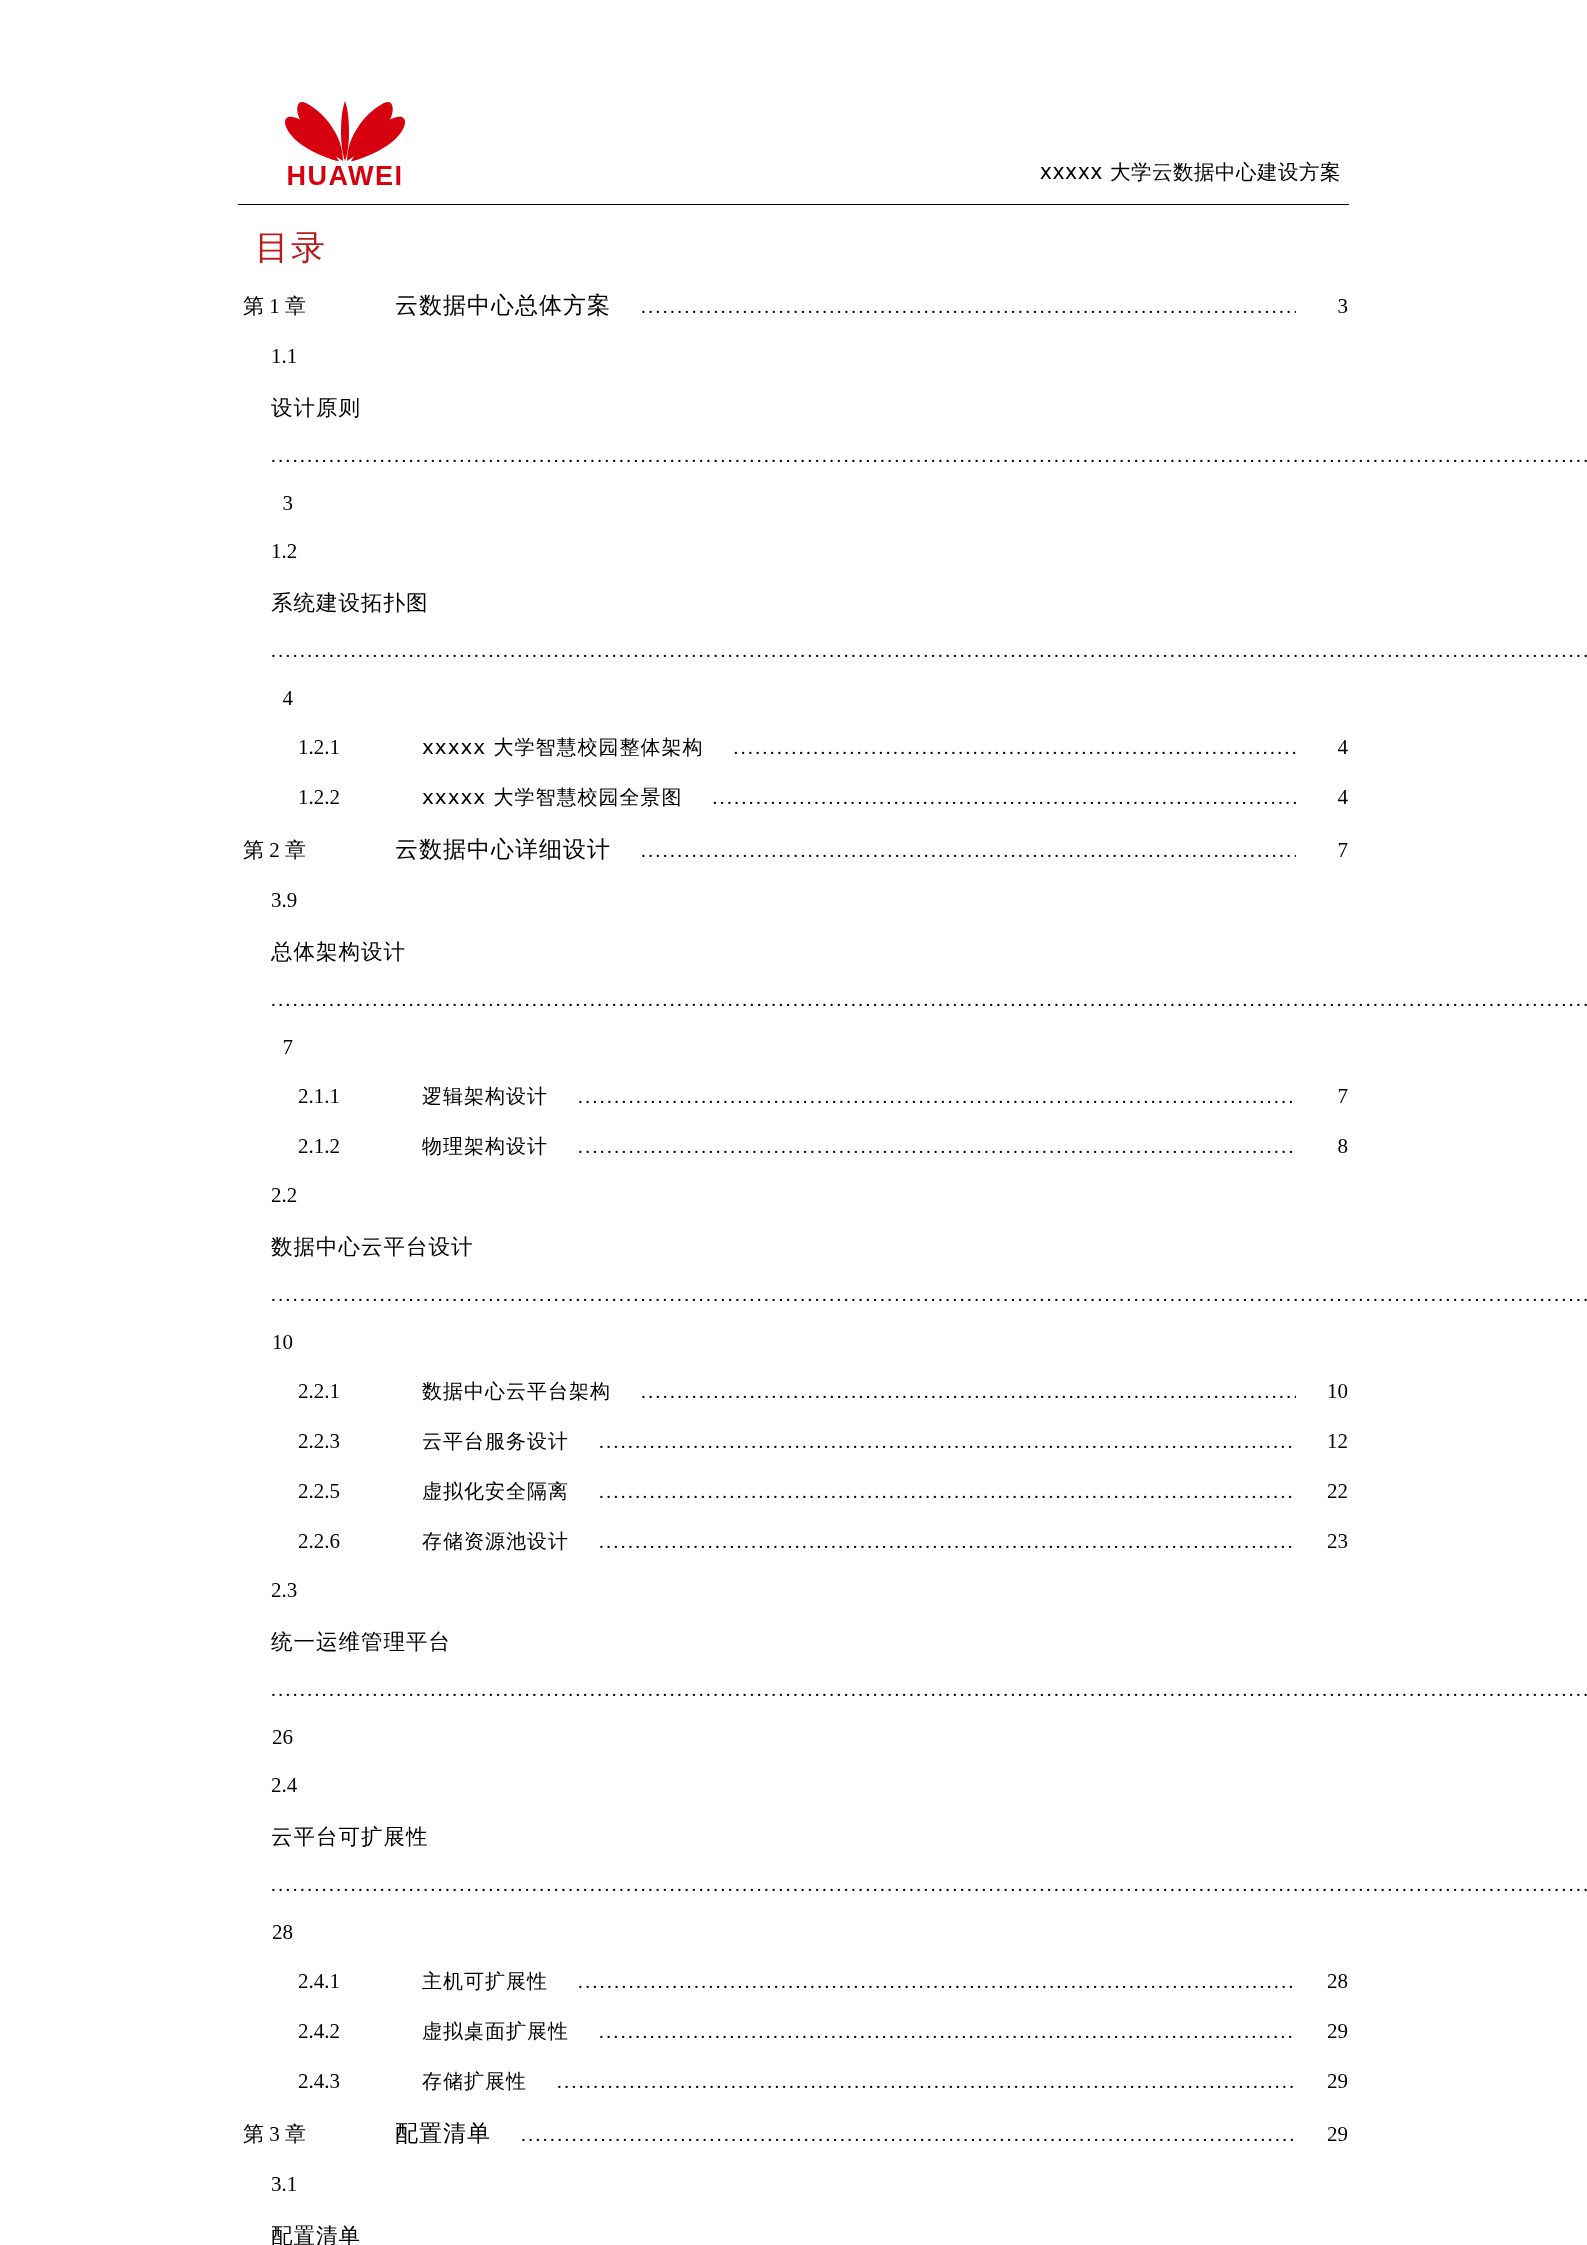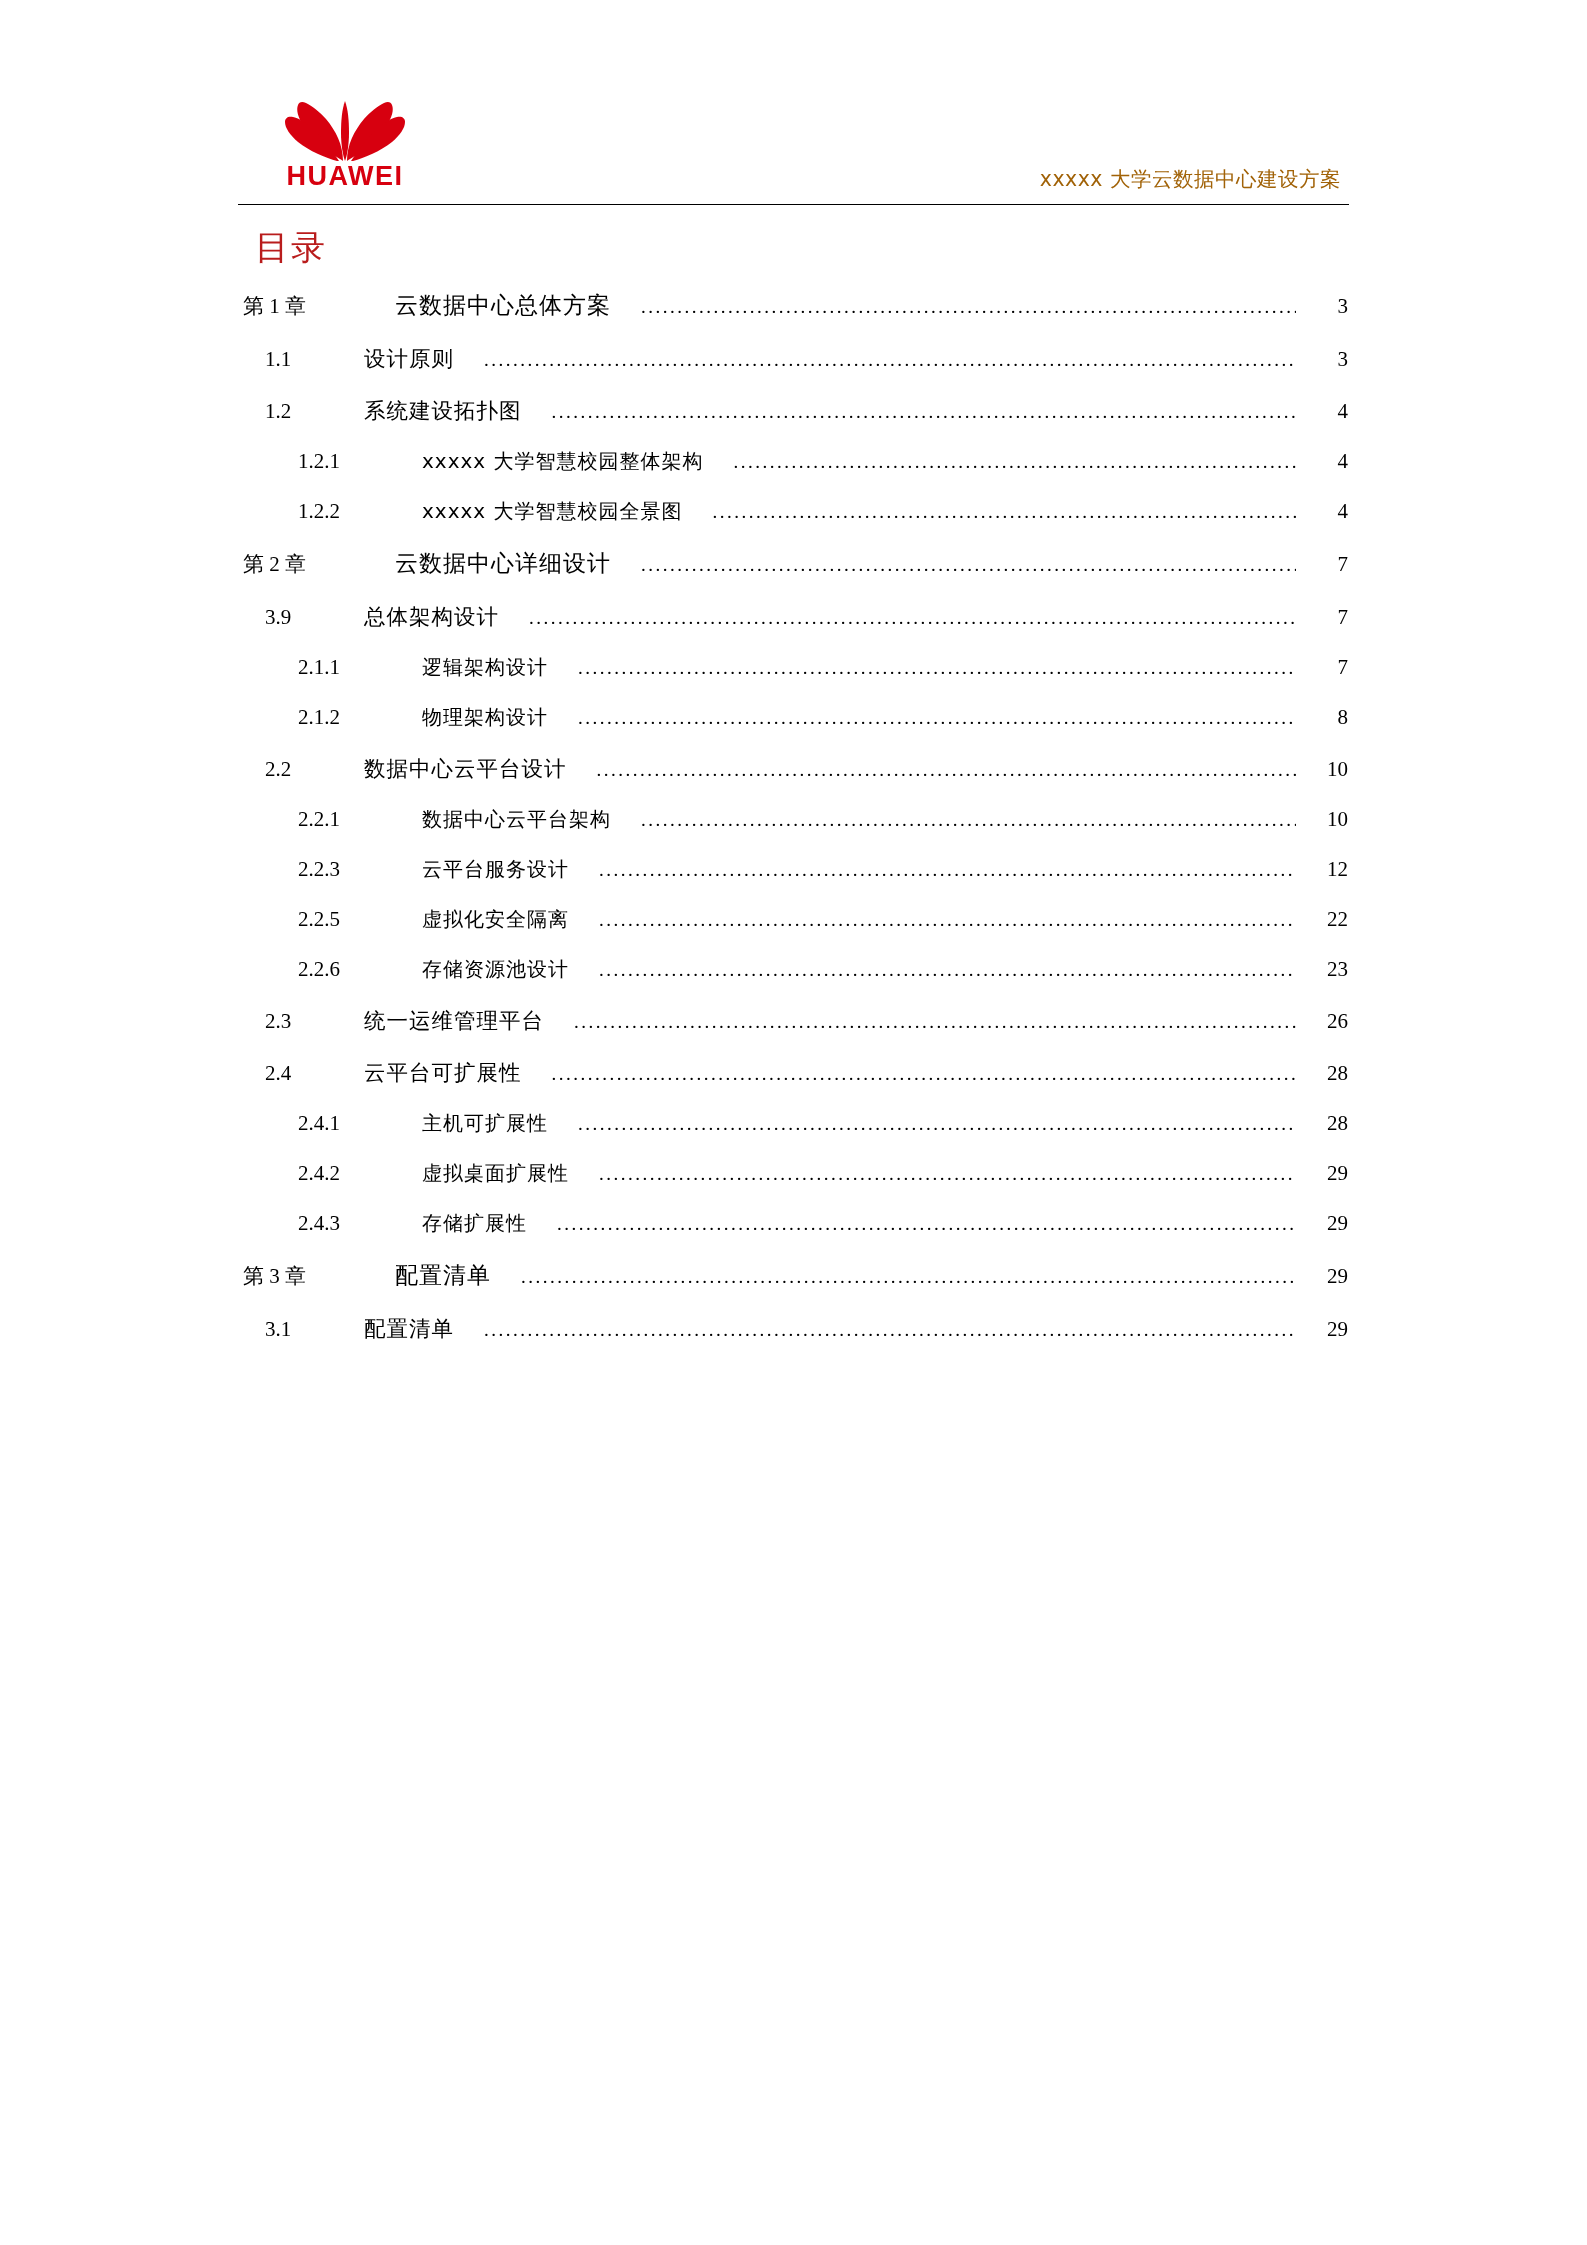--- a/index.html
+++ b/index.html
@@ -50,24 +50,24 @@
     font-size: 27px;
     font-weight: bold;
     letter-spacing: 1.5px;
     color: #d7000f;
     text-align: center;
     margin-top: -2px;
   }
   .header-title {
     position: absolute;
     right: 8px;
-    bottom: 12px;
+    bottom: 19px;
     font-size: 20.5px;
     font-family: "DejaVu Sans", sans-serif;
-    color: #a16207;
+    color: #000000;
     letter-spacing: 0.5px;
   }
 
   
   .toc-title {
     position: absolute;
     top: 225px;
     left: 255px;
     font-size: 34px;
     color: #b91c1c;
@@ -86,21 +86,21 @@
   .toc-row {
     display: flex;
     align-items: baseline;
     font-size: 21px;
     color: #000;
     margin-bottom: 23px;
     white-space: nowrap;
     gap: 24px;
   }
   .toc-row.lvl1 { padding-left: 5px; }
-  .toc-row.lvl2 { padding-left: 27px; }
+  .toc-row.lvl2 { padding-left: 27px; flex-direction: column; }
   .toc-row.lvl3 { padding-left: 60px; }
 
   .num {
     font-family: "Liberation Serif", serif;
     flex: 0 0 auto;
   }
   .lvl1 .num { min-width: 128px; }
   .lvl2 .num { min-width: 75px; }
   .lvl3 .num { min-width: 100px; }
 

